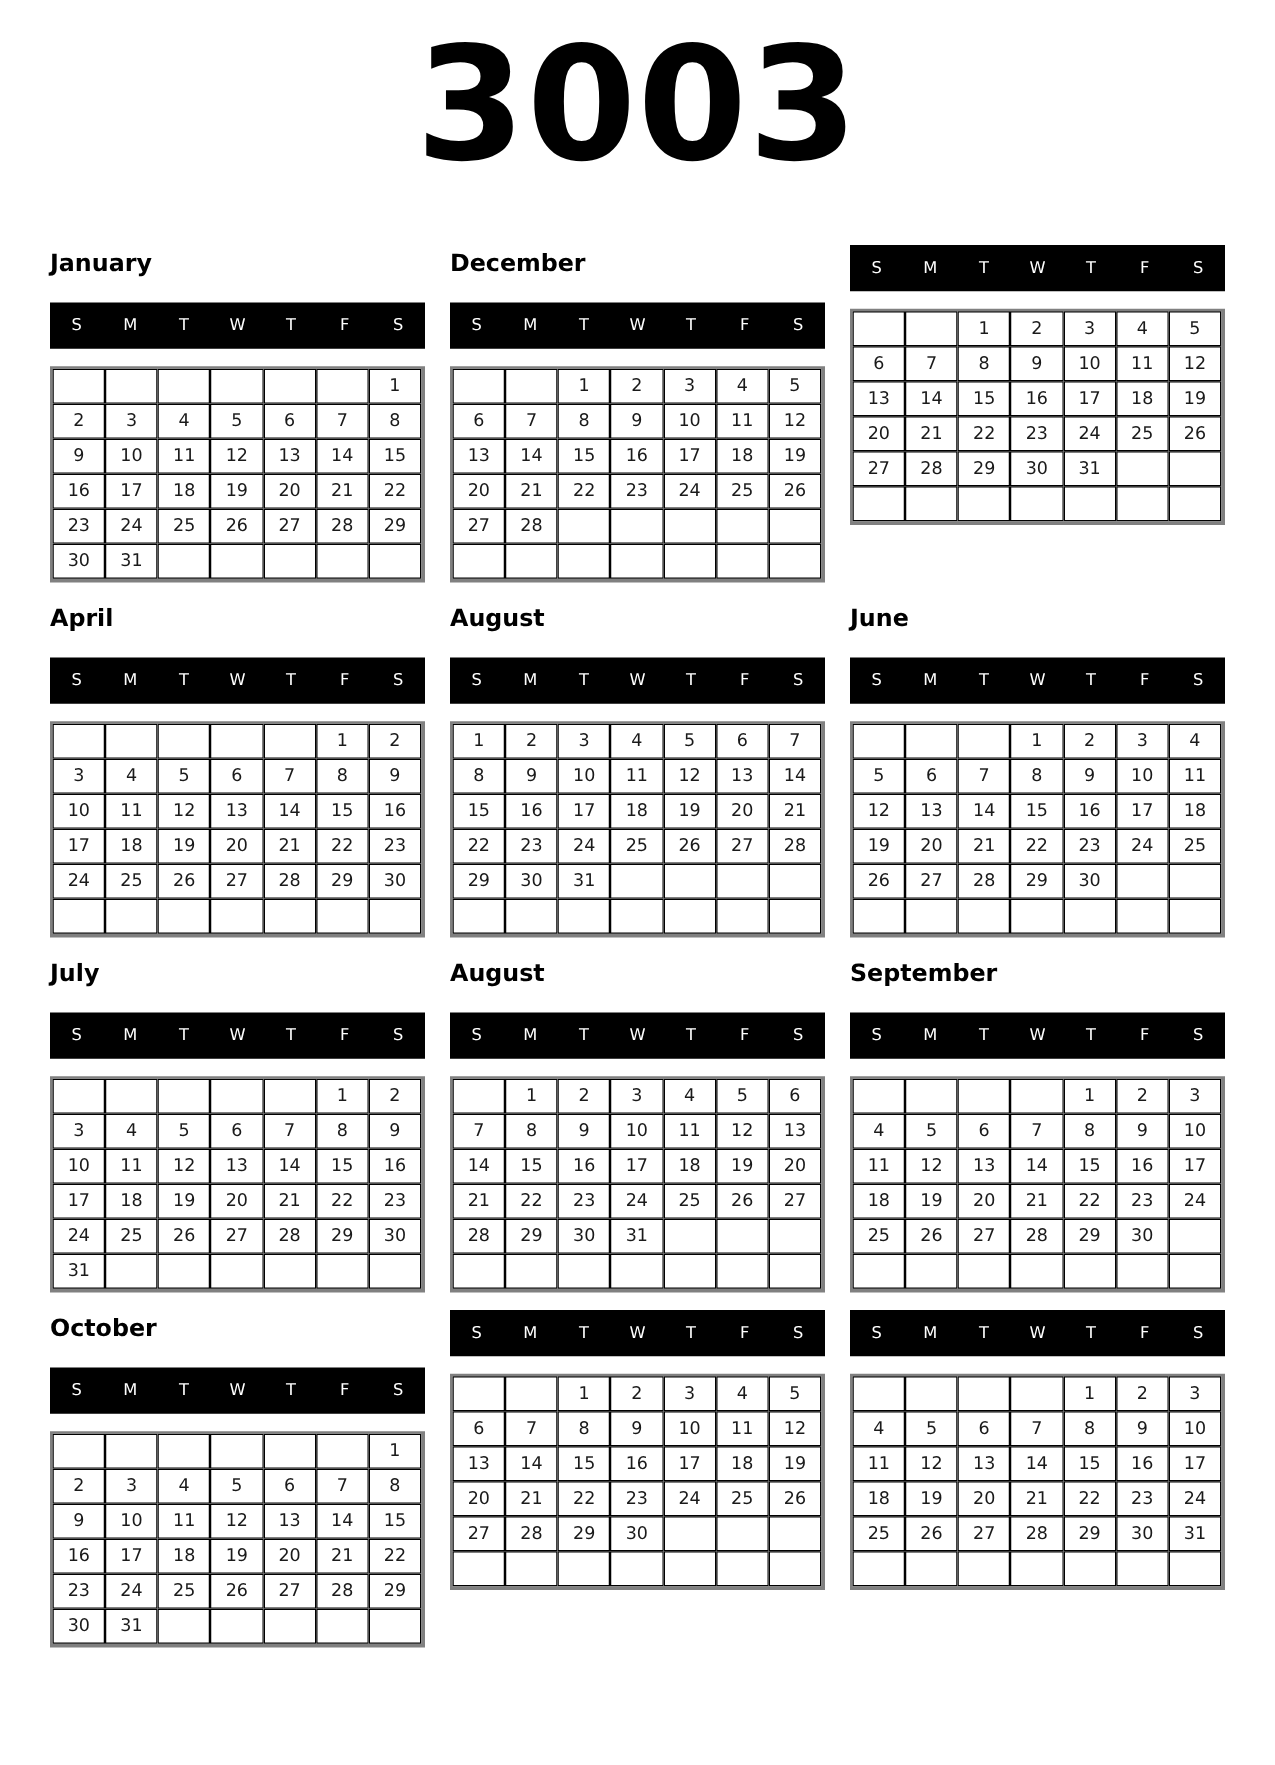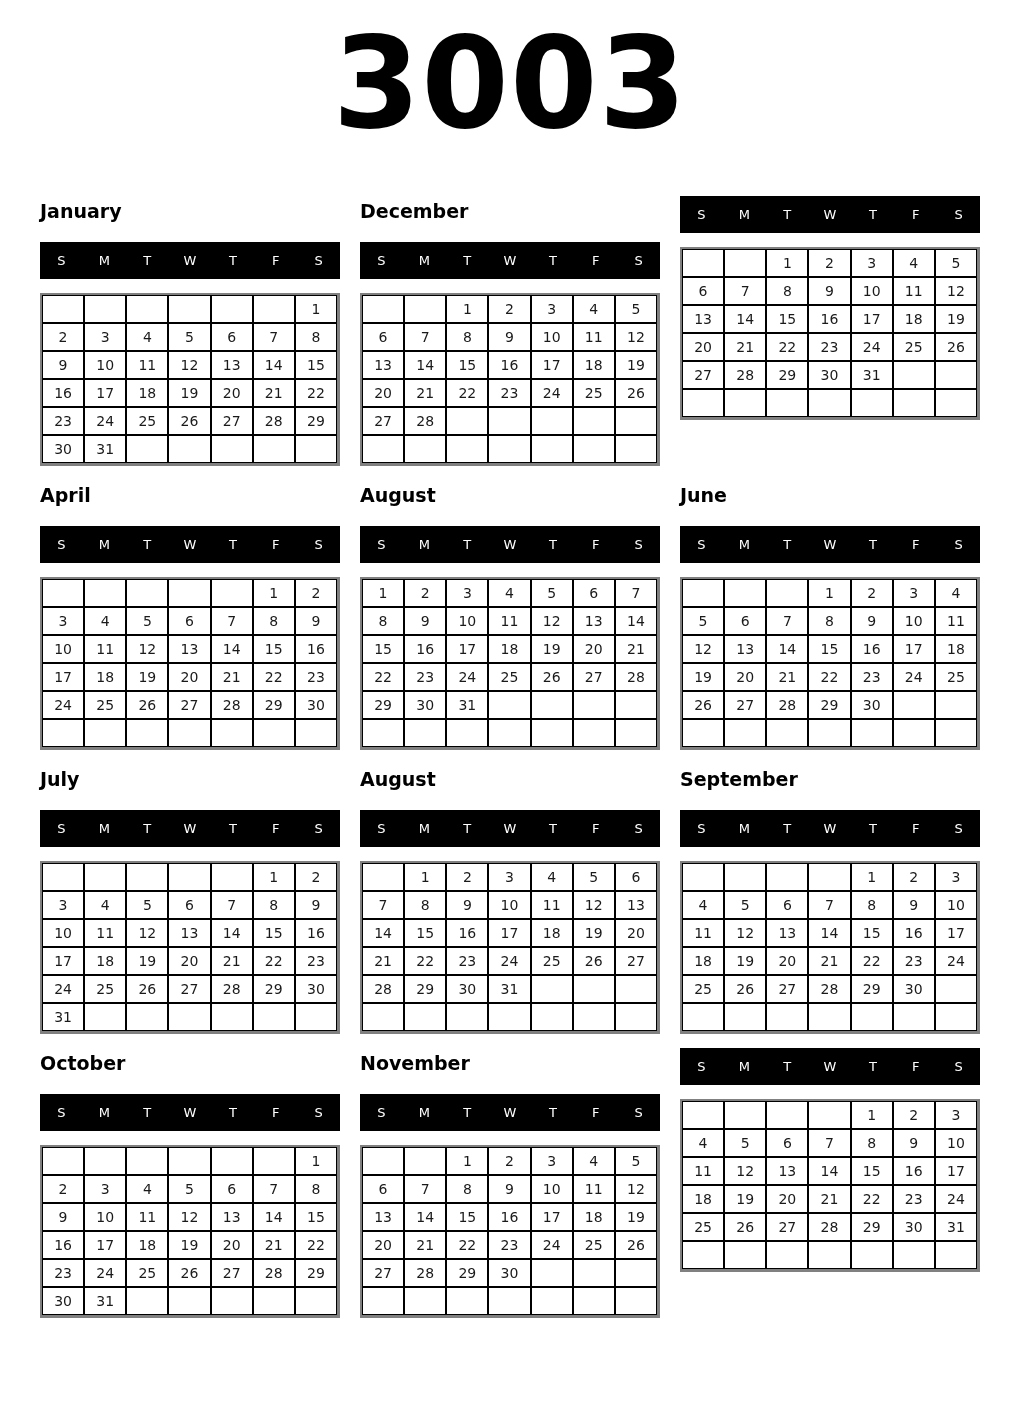--- a/index.html
+++ b/index.html
@@ -784,21 +784,20 @@
               <td></td>
               <td></td>
               <td></td>
               <td></td>
             </tr>
           </tbody>
     </table>
   </div>
 
   <div class="month">
-    <h2 class="month-title">November</h2>
     <div class="weekbar">
           <span>S</span>
           <span>M</span>
           <span>T</span>
           <span>W</span>
           <span>T</span>
           <span>F</span>
           <span>S</span>
         </div>
     <table>

